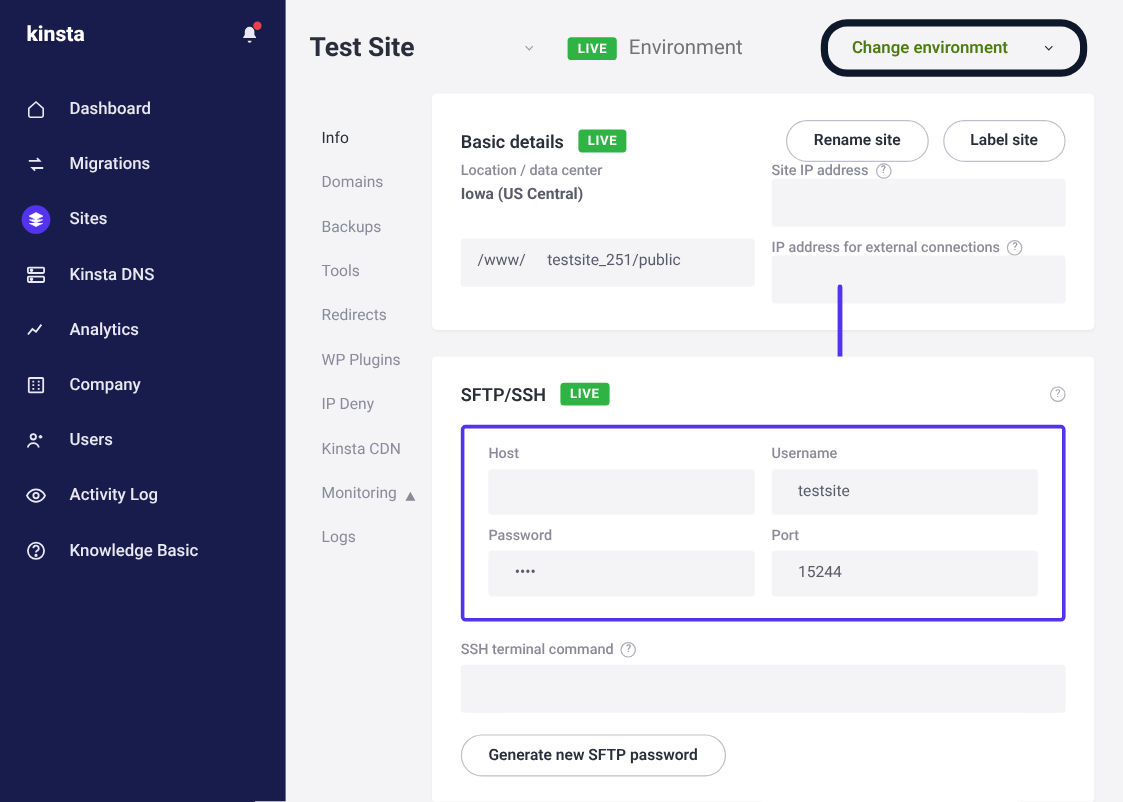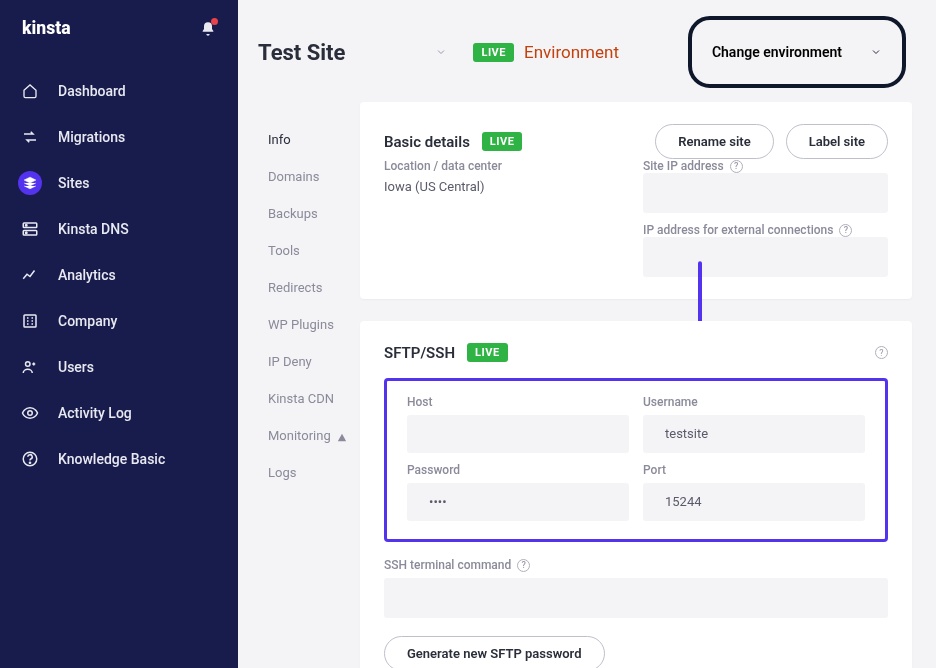--- a/index.html
+++ b/index.html
@@ -16,39 +16,39 @@
     .nav-icon-wrap { width: 24px; height: 24px; display: flex; align-items: center; justify-content: center; }
     .nav-item.active .nav-icon-wrap { background: #5333ed; border-radius: 50%; }
     .nav-item.active .nav-icon-wrap svg { stroke: #fff; fill: #fff; }
     
     
     .content { flex: 1; height: 100%; display: flex; flex-direction: column; }
     .topbar { display: flex; align-items: center; padding: 16px 30px 0 20px; gap: 26px; }
     .site-title { font-size: 22px; font-weight: 700; color: #2a2e3a; }
     .env-label-wrap { display: flex; align-items: center; gap: 10px; }
     .live-badge { background: #2fb344; color: #fff; font-size: 11px; font-weight: 700; padding: 3px 8px; border-radius: 3px; letter-spacing: 0.5px; }
-    .env-text { font-size: 17px; color: #c2410c; }
-    .change-env-btn { margin-left: auto; border: 4px solid #0f172a; border-radius: 22px; padding: 24px 20px; display: flex; align-items: center; gap: 28px; font-size: 14px; color: #000000; font-weight: 600; cursor: pointer; background: transparent; }
+    .env-text { font-size: 17px; color: #737373; }
+    .change-env-btn { margin-left: auto; border: 6px solid #0f172a; border-radius: 22px; padding: 10px 20px; display: flex; align-items: center; gap: 28px; font-size: 14px; color: #4d7c0f; font-weight: 600; cursor: pointer; background: transparent; }
     
     .body-row { flex: 1; display: flex; }
     .subnav { width: 122px; padding: 44px 0 0 20px; display: flex; flex-direction: column; gap: 22px; }
     .subnav-item { font-size: 13px; color: #8a8a9a; font-weight: 400; cursor: pointer; display: flex; align-items: flex-end; gap: 6px; margin-left: 10px; }
     .subnav-item.active { color: #2a2e3a; }
     
     .panels { flex: 1; padding: 14px 24px 0 0; display: flex; flex-direction: column; gap: 22px; position: relative; }
     .card { background: #fff; border-radius: 4px; padding: 22px 24px; box-shadow: 0 1px 2px rgba(0,0,0,0.04); }
     .card-head { display: flex; align-items: center; gap: 12px; }
     .card-title { font-size: 15px; font-weight: 600; color: #2a2e3a; }
     .card-actions { margin-left: auto; display: flex; gap: 12px; }
     .pill-btn { border: 1px solid #bfbfcc; border-radius: 22px; padding: 9px 22px; font-size: 13px; color: #2a2e3a; font-weight: 600; cursor: pointer; background: #fff; }
     
     .field-grid { display: grid; grid-template-columns: 1fr 1fr; gap: 10px 14px; }
     .field-label { font-size: 12px; color: #8a8a9a; font-weight: 500; display: flex; align-items: center; gap: 6px; }
     .field-value { background: #f4f4f7; border-radius: 3px; padding: 11px 14px; font-size: 13px; color: #5a5a6a; min-height: 40px; }
-    .field-value.plain { background: transparent; padding: 6px 0 14px 0; }
+    .field-value.plain { background: transparent; padding: 6px 0 14px 0; font-weight: bold; }
     .field-value.dual { display: flex; }
     .field-value.dual span { display:inline-block; }
     .field-value.dual span:first-child { width: 58px; }
     .question-icon { width: 13px; height: 13px; border: 1px solid #b0b0bc; border-radius: 50%; display: inline-flex; align-items: center; justify-content: center; font-size: 9px; color: #9a9aaa; }
     
     .sftp-box { border: 3px solid #5333ed; border-radius: 4px; }
     .sftp-fields { padding: 14px 20px 18px 20px; }
     .sftp-fields .field-label { margin-bottom: 6px; }
     .sftp-fields .field-value { min-height: 38px; padding-left: 22px; }
     
@@ -247,20 +247,24 @@
             <div class="field-value plain">Iowa (US Central)</div>
           </div>
           <div>
             <div class="field-label">
               <span>Site IP address</span>
               <span class="question-icon">?</span>
             </div>
             <div class="field-value"></div>
           </div>
           <div>
+            <div class="field-value dual">
+              <span>/www/</span>
+              <span>testsite_251/public</span>
+            </div>
           </div>
           <div>
             <div class="field-label">
               <span>IP address for external connections</span>
               <span class="question-icon">?</span>
             </div>
             <div class="field-value"></div>
           </div>
         </div>
       </div>

